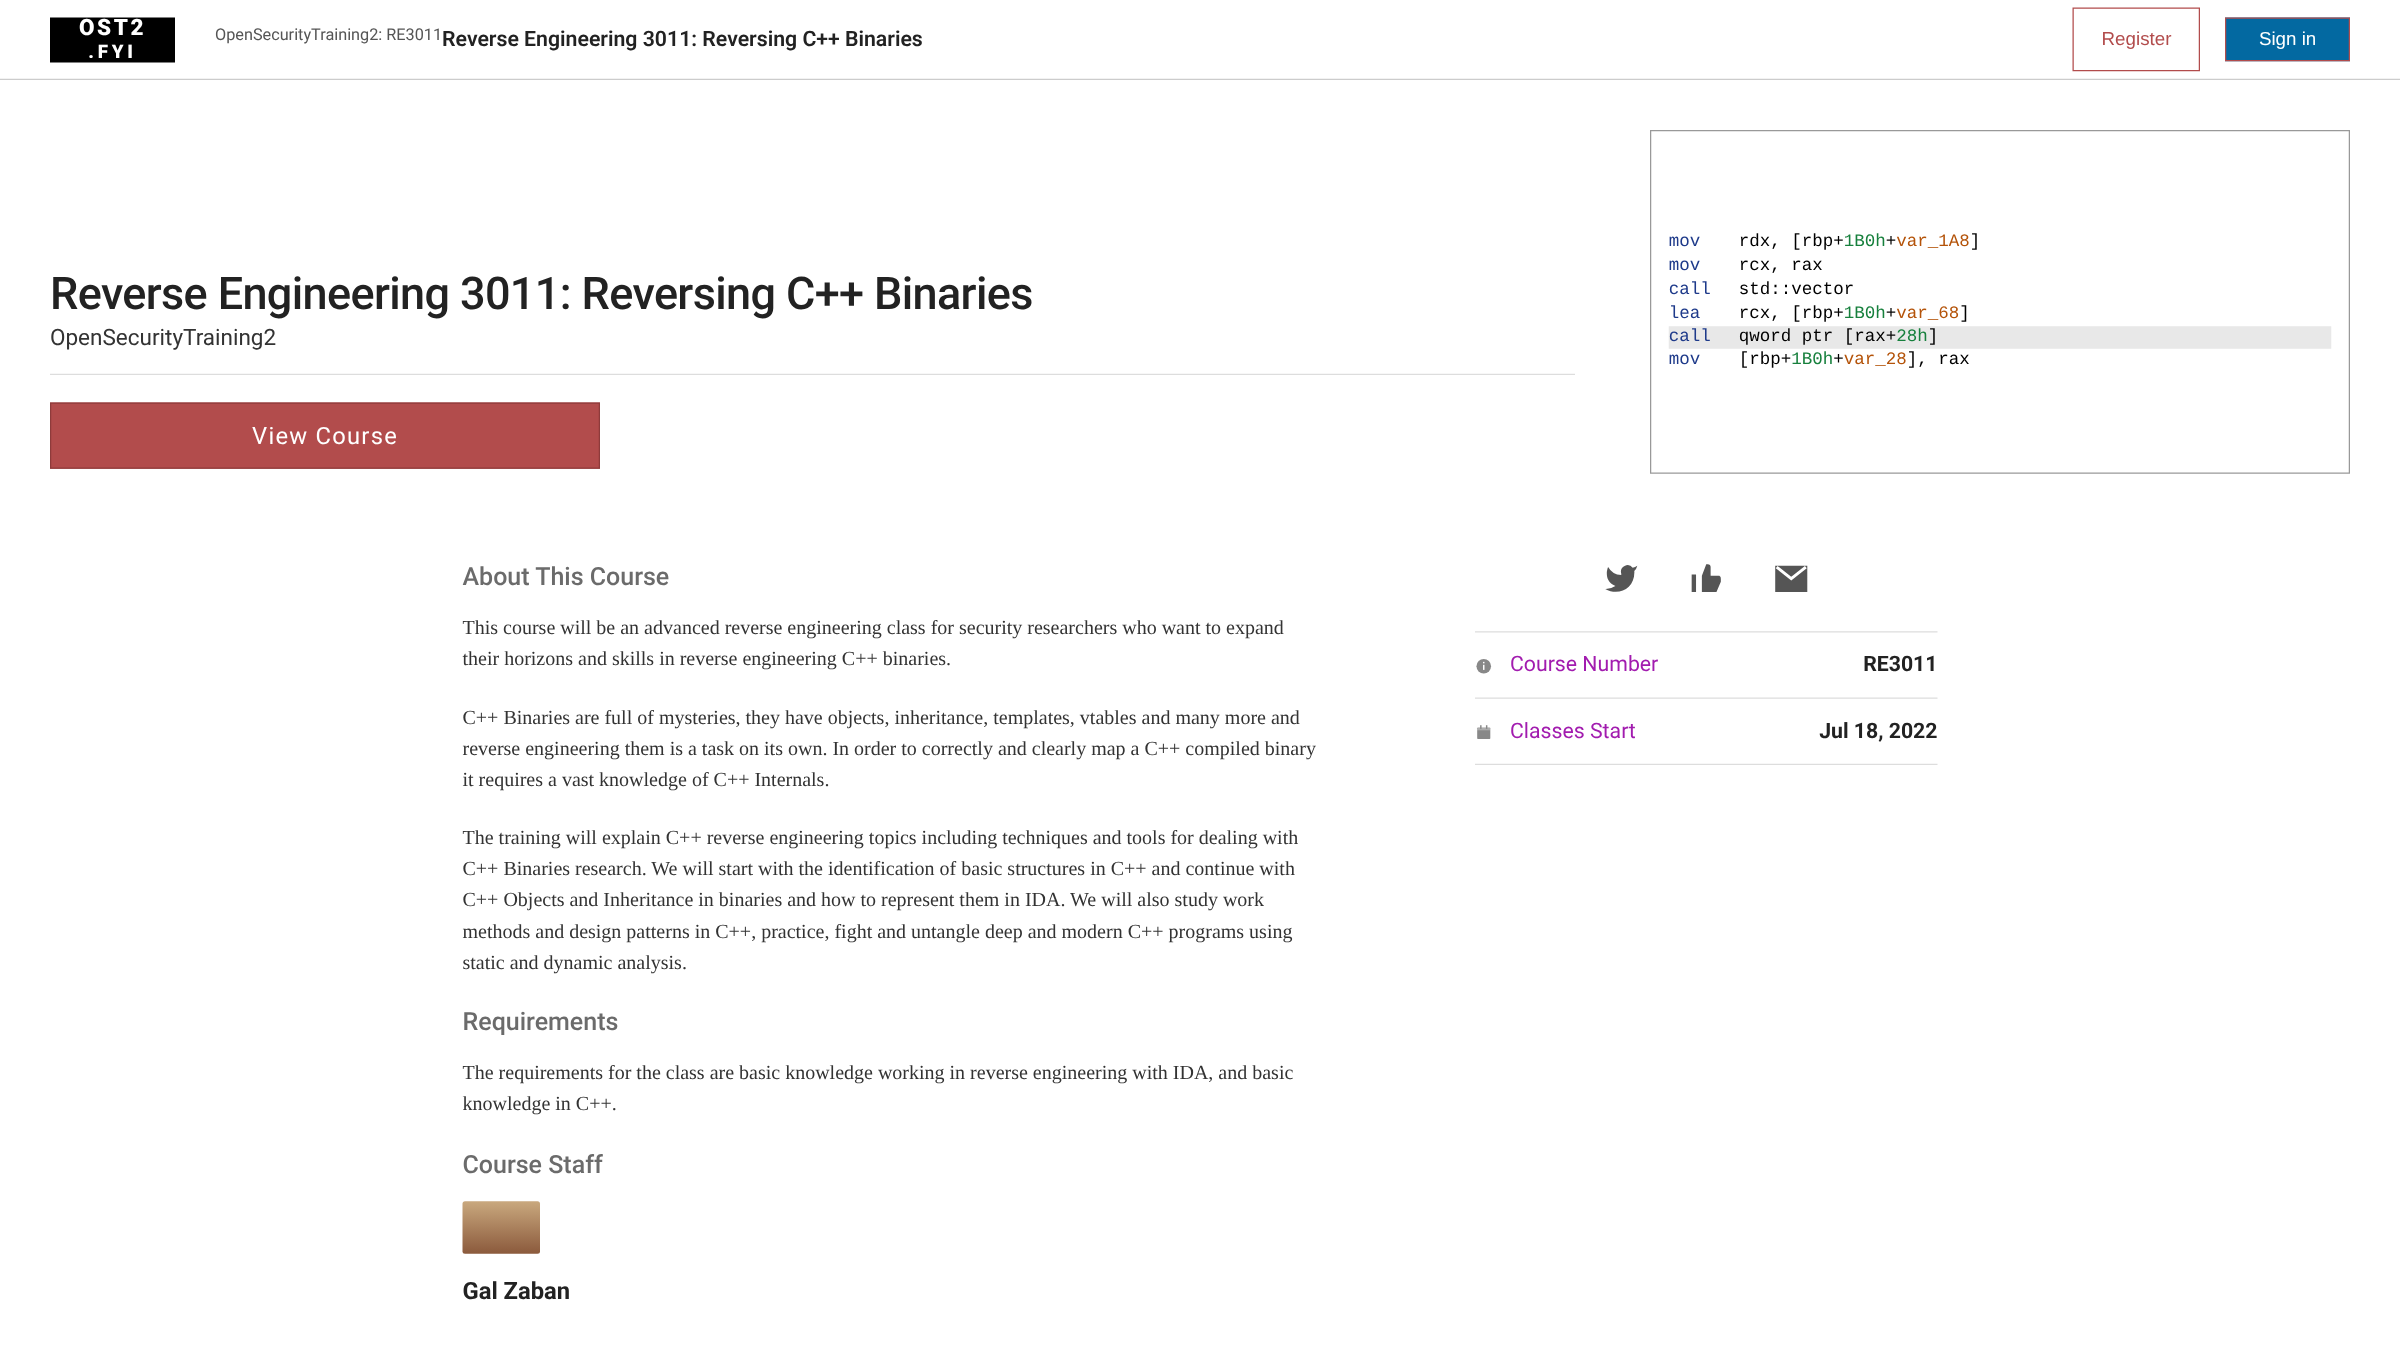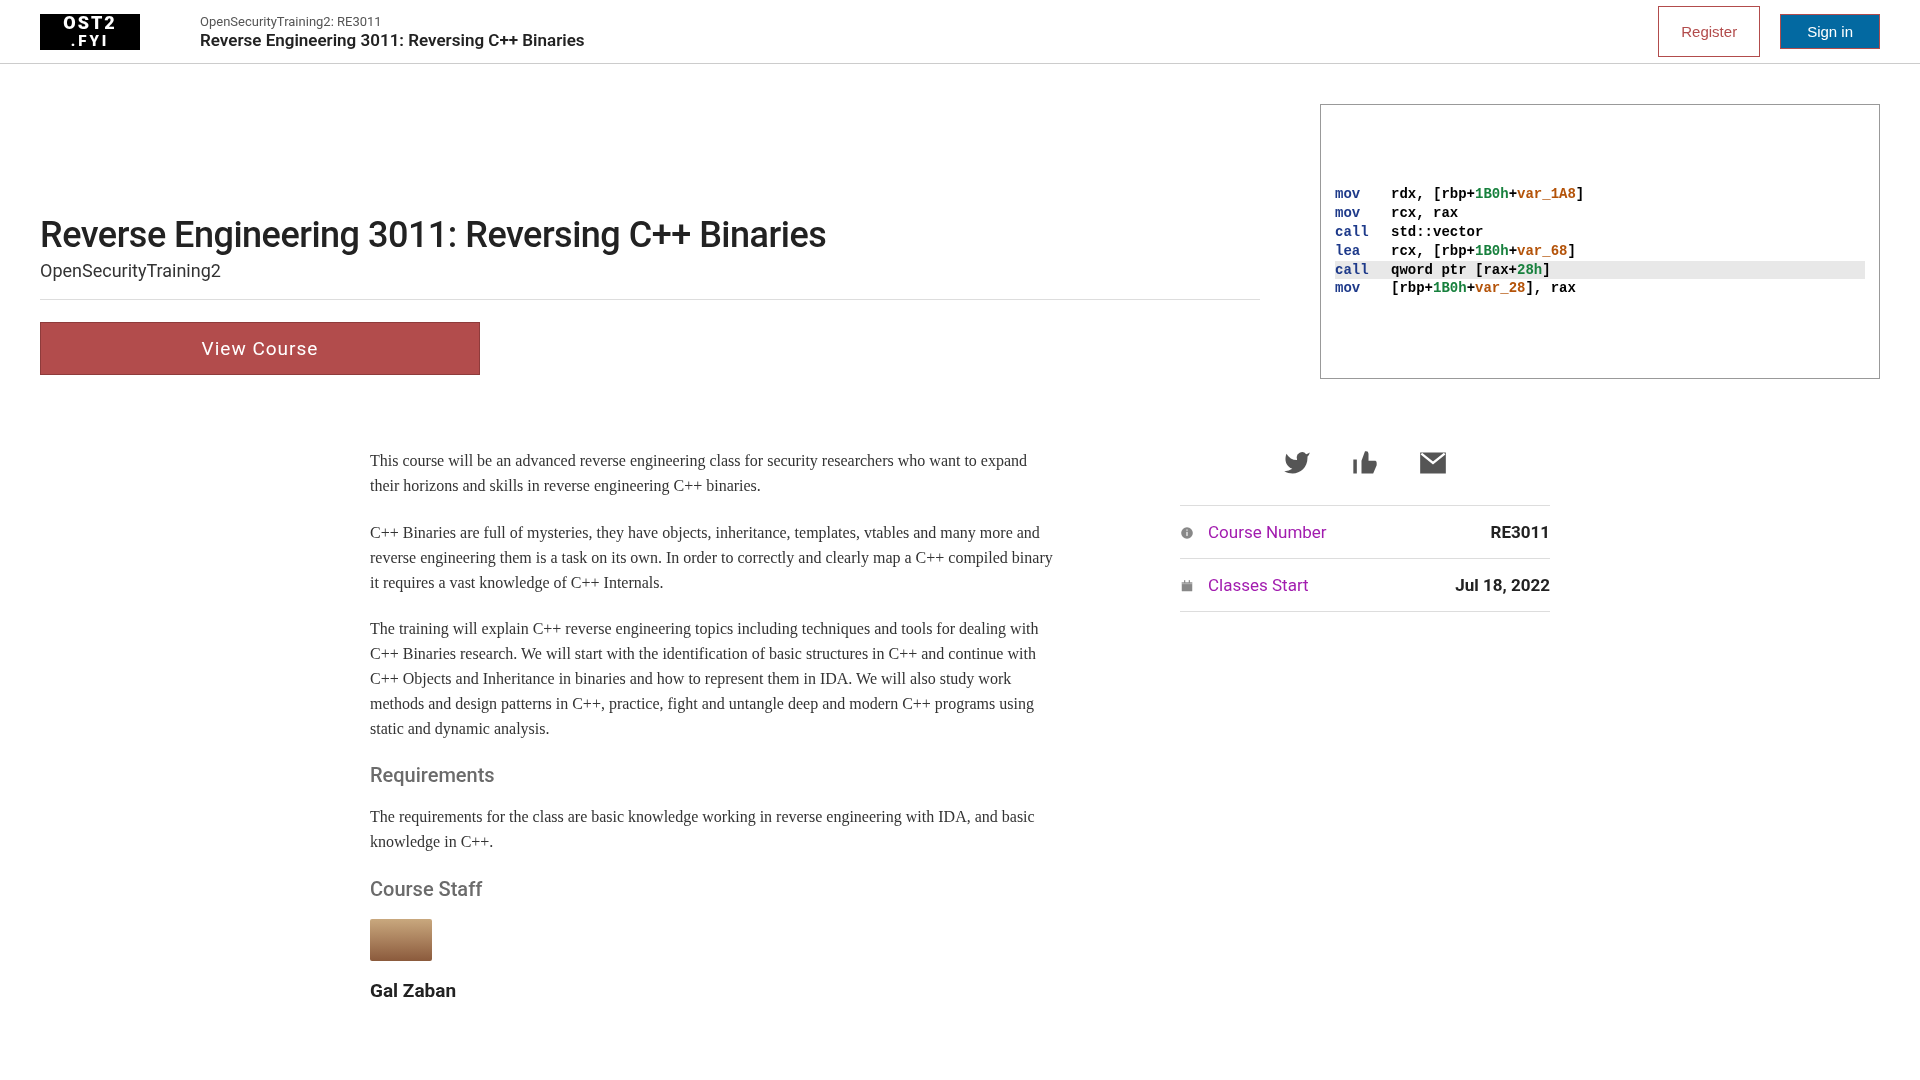--- a/index.html
+++ b/index.html
@@ -2,38 +2,38 @@
 <html><head>
 <meta charset="utf-8">
 <style>
 * { margin: 0; padding: 0; box-sizing: border-box; }
 body { font-family: -apple-system, BlinkMacSystemFont, "Segoe UI", Roboto, sans-serif; color: #2c2c2c; background: #fff; }
 
 
 .header { display: flex; align-items: center; padding: 8px 40px; border-bottom: 1px solid #ccc; height: 64px; }
 .logo { width: 100px; height: 36px; background: #000; color: #fff; display: flex; flex-direction: column; justify-content: center; align-items: center; font-weight: 900; font-size: 18px; letter-spacing: 2px; line-height: 1; position: relative; }
 .logo-sub { font-size: 15px; letter-spacing: 3px; margin-top: 2px; }
-.header-title-block { margin-left: 60px; display: flex; flex-direction: column; }
+.header-title-block { margin-left: 32px; display: flex; flex-direction: row; }
 .header-subtitle { font-size: 13px; color: #555; }
 .header-title { font-size: 17px; font-weight: 600; color: #222; margin-top: 1px; }
 .header-spacer { flex: 1; }
 .btn-register { border: 1px solid #b24c4c; color: #b24c4c; background: #fff; padding: 16px 22px; font-size: 15px; cursor: pointer; margin-right: 20px; }
 .btn-signin { border: 1px solid #b24c4c; color: #fff; background: #0369a1; padding: 8px 26px; font-size: 15px; cursor: pointer; }
 
 
 .main { max-width: 1920px; padding: 40px; }
 .top-row { display: flex; gap: 60px; padding: 0 0 0 0; }
 .title-col { flex: 1; padding-top: 110px; }
 .course-title { font-size: 36px; font-weight: 500; letter-spacing: -0.5px; color: #222; margin-bottom: 4px; }
 .course-org { font-size: 18px; color: #333; margin-bottom: 18px; }
 .title-divider { border: none; border-top: 1px solid #ddd; margin-bottom: 22px; }
 .btn-view { display: inline-block; background: #b24c4c; color: #fff; border: 1px solid #8e3b3b; padding: 14px 0; width: 440px; text-align: center; font-size: 19px; letter-spacing: 1px; cursor: pointer; }
 
 
-.code-col { width: 560px; font-weight: bold; }
+.code-col { width: 560px; }
 .code-box { border: 1px solid #999; background: #fff; padding: 80px 14px 80px 14px; font-family: "Courier New", monospace; font-size: 14px; line-height: 1.35; white-space: nowrap; overflow: hidden; color: #000; }
 .code-line { display: block; }
 .code-line.hl { background: #e8e8e8; }
 .op { color: #1e3a8a; display: inline-block; width: 56px; }
 .num { color: #17803d; }
 .addr { color: #b45309; }
 
 
 .lower { display: flex; gap: 120px; padding: 70px 330px 0 330px; }
 .about-col { flex: 1; max-width: 790px; }
@@ -90,20 +90,21 @@
           <span class="code-line"><span class="op">call</span>std::vector</span>
           <span class="code-line"><span class="op">lea</span>rcx, [rbp+<span class="num">1B0h</span>+<span class="addr">var_68</span>]</span>
           <span class="code-line hl"><span class="op">call</span>qword ptr [rax+<span class="num">28h</span>]</span>
           <span class="code-line"><span class="op">mov</span>[rbp+<span class="num">1B0h</span>+<span class="addr">var_28</span>], rax</span>
         </div>
     </div>
   </div>
 
   <div class="lower">
     <div class="about-col">
+      <h2 class="sec-heading">About This Course</h2>
       <p>This course will be an advanced reverse engineering class for security researchers who want to expand their horizons and skills in reverse engineering C++ binaries.</p>
       <p>C++ Binaries are full of mysteries, they have objects, inheritance, templates, vtables and many more and reverse engineering them is a task on its own. In order to correctly and clearly map a C++ compiled binary it requires a vast knowledge of C++ Internals.</p>
       <p>The training will explain C++ reverse engineering topics including techniques and tools for dealing with C++ Binaries research. We will start with the identification of basic structures in C++ and continue with C++ Objects and Inheritance in binaries and how to represent them in IDA. We will also study work methods and design patterns in C++, practice, fight and untangle deep and modern C++ programs using static and dynamic analysis.</p>
 
       <h2 class="sec-heading">Requirements</h2>
       <p>The requirements for the class are basic knowledge working in reverse engineering with IDA, and basic knowledge in C++.</p>
 
       <h2 class="sec-heading">Course Staff</h2>
       <div class="staff-row">
         <div class="avatar"></div>

